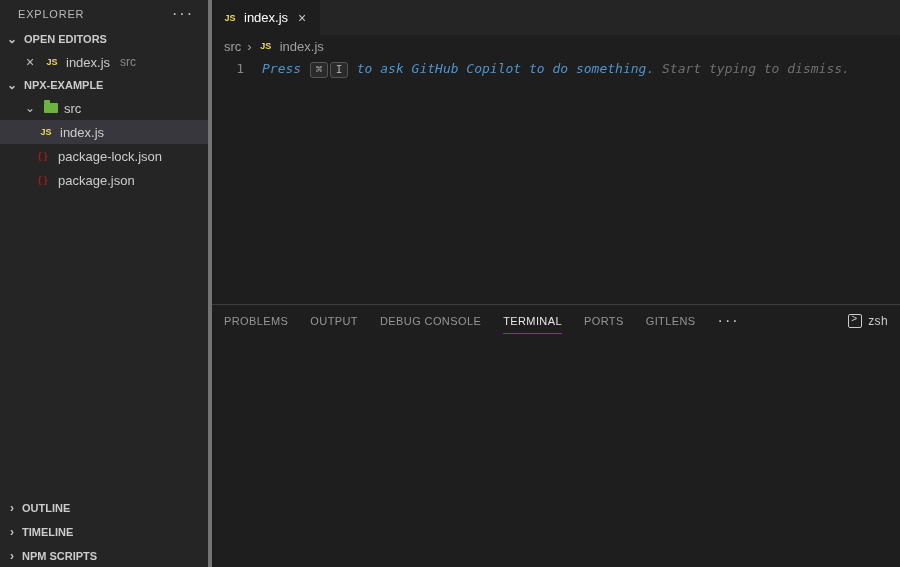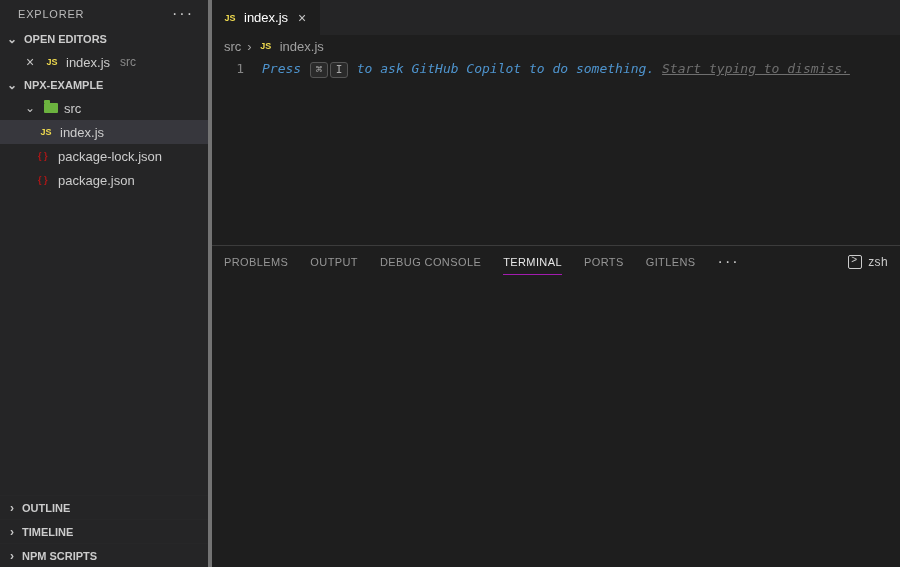--- a/index.html
+++ b/index.html
@@ -111,32 +111,32 @@
   width:50px; text-align:right; color:#858585;
   padding:4px 18px 0 0;
 }
 .code {
   flex:1; padding-top:4px; color:#6a9955;
   font-style:italic;
   white-space:nowrap;
   overflow:hidden;
 }
 .ghost-blue { color:#4e94ce; font-style:italic; }
-.ghost-gray { color:#6f6f6f; font-style:italic;text-decoration:underline; }
+.ghost-gray { color:#6f6f6f; font-style:italic; }
 .kbd {
   display:inline-flex; align-items:center; justify-content:center;
   border:1px solid #555; border-radius:3px;
   width:18px; height:16px;
   font-size:11px; font-style:normal; color:#aaa;
   background:#2a2a2a;
   margin:0 1px;
 }
 
 .panel {
-  height:322px;
+  height:263px;
   border-top:1px solid #3c3c3c;
   display:flex; flex-direction:column;gap:32px;
 }
 .panel-tabs {
   height:32px; display:flex; align-items:center;
   padding:0 12px; gap:22px;
   color:#969696; font-size:11px; letter-spacing:0.4px;
 }
 .ptab { cursor:pointer; padding:6px 0; }
 .ptab.active { color:#e7e7e7; border-bottom:1px solid #a21caf; }

